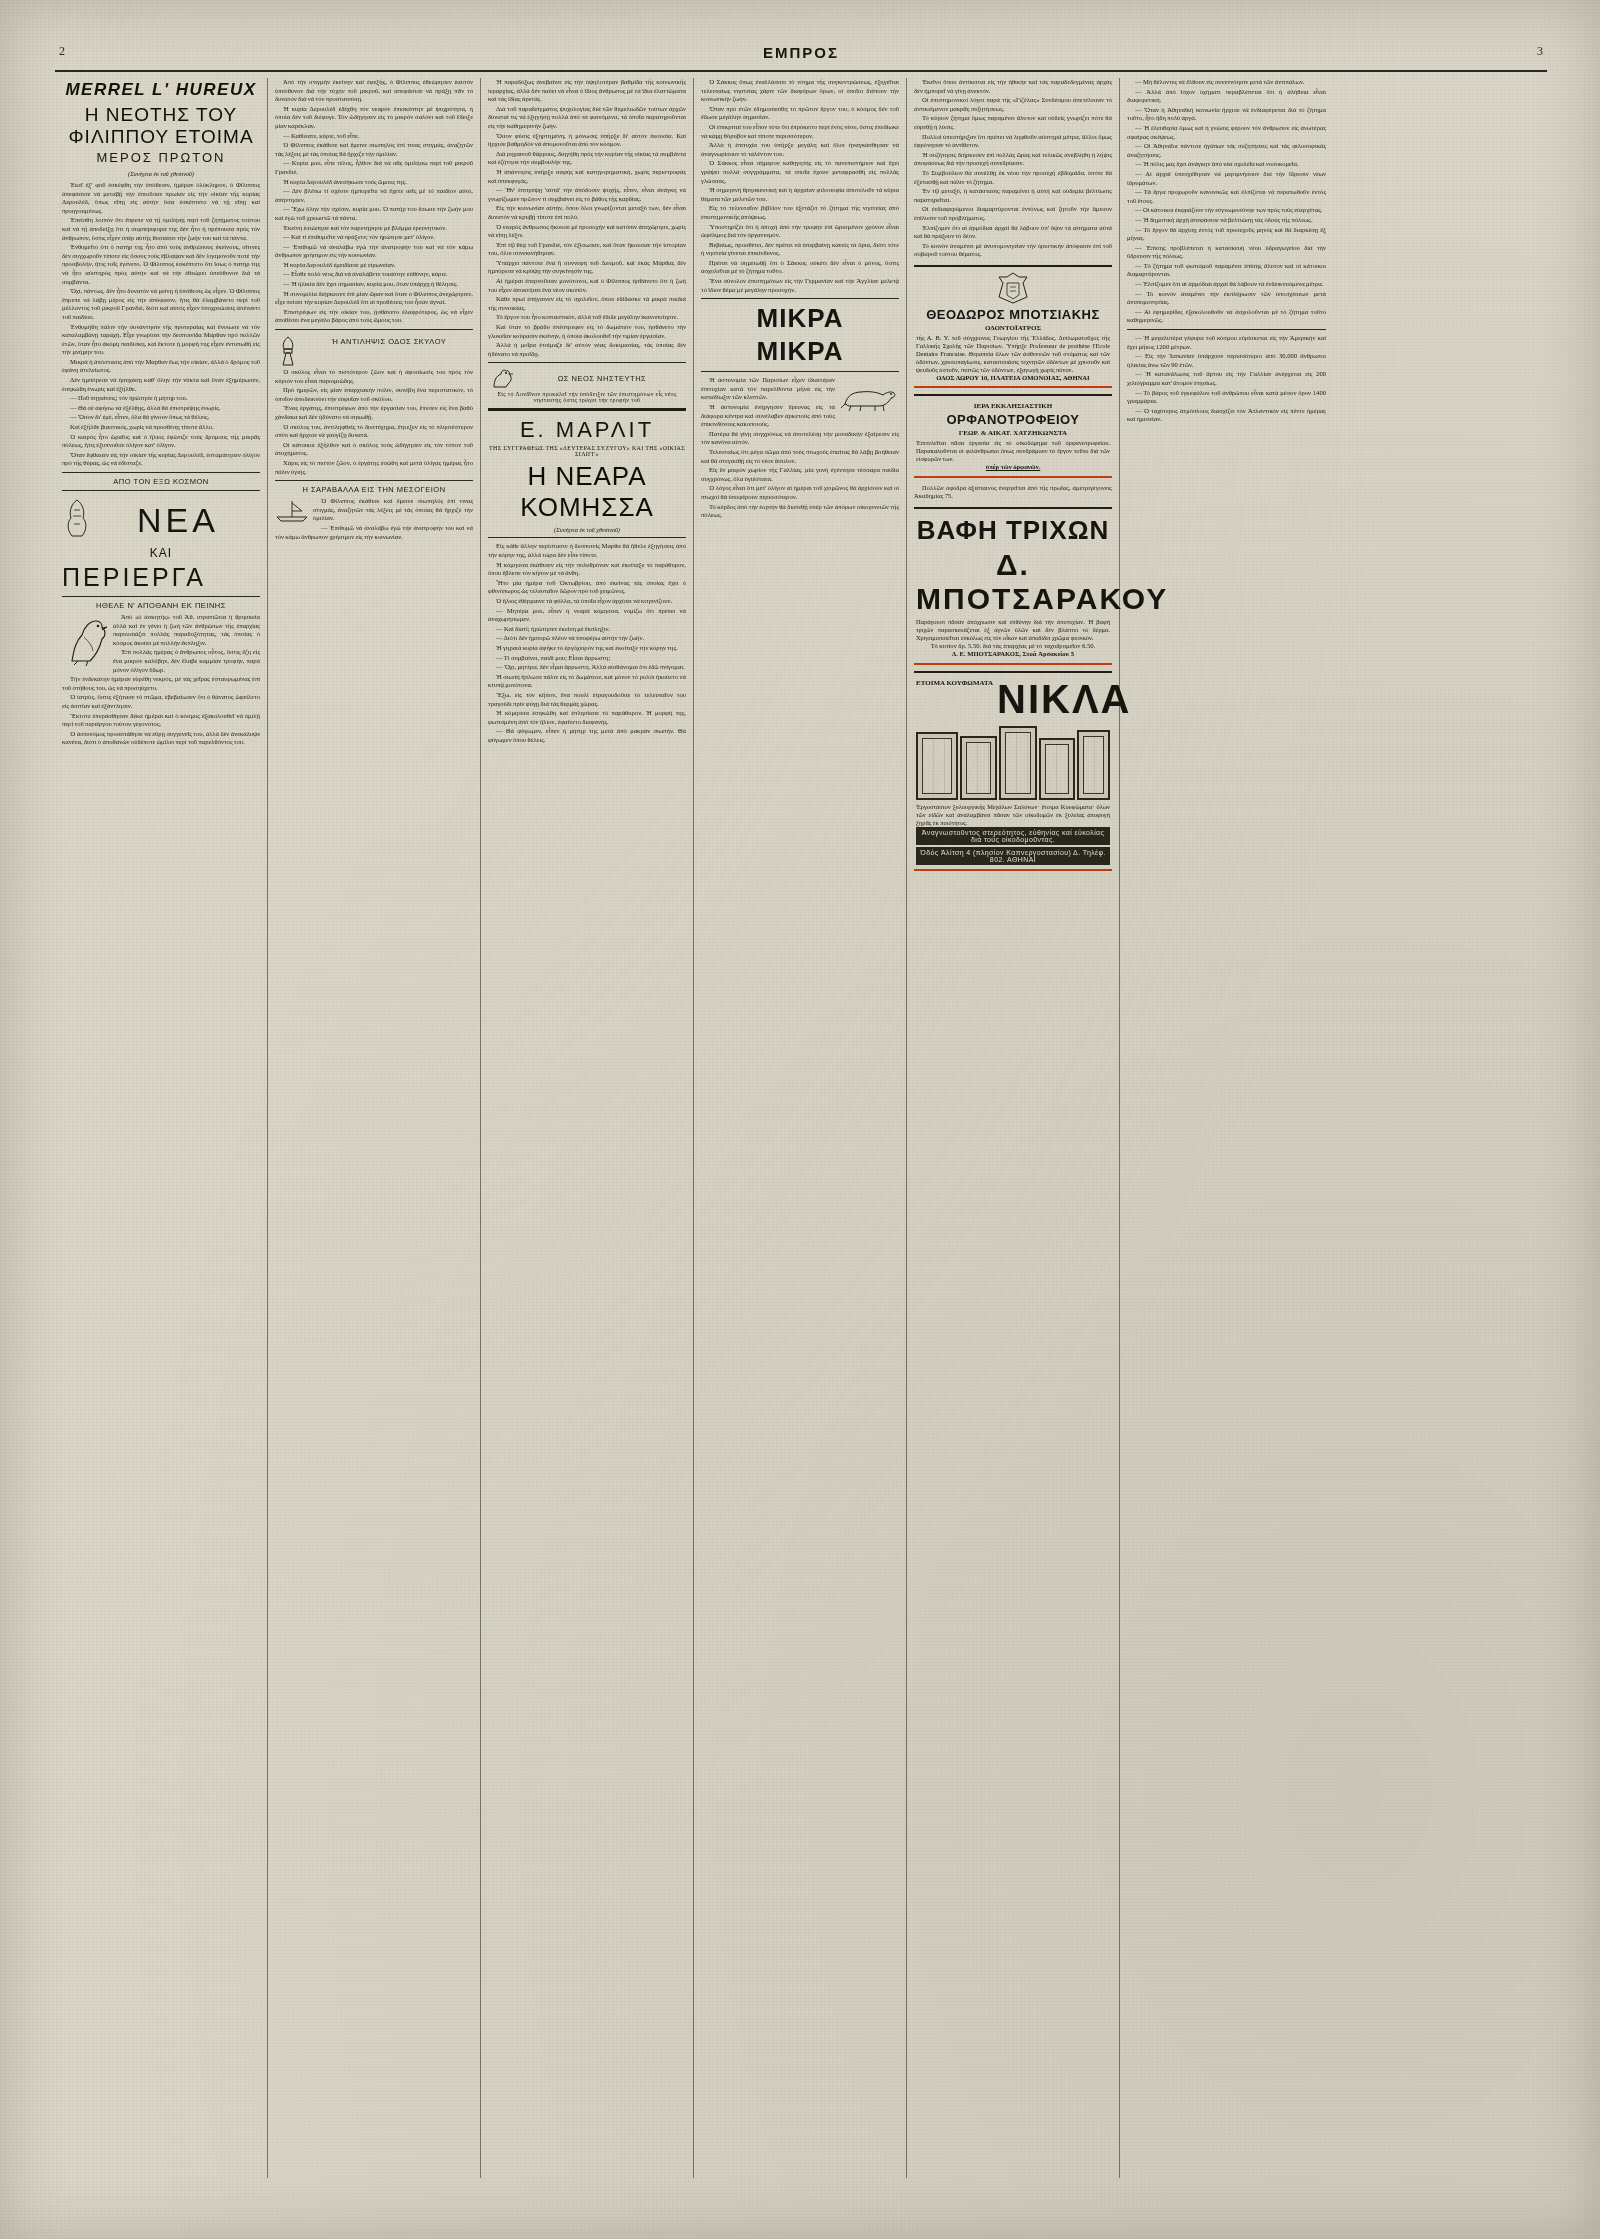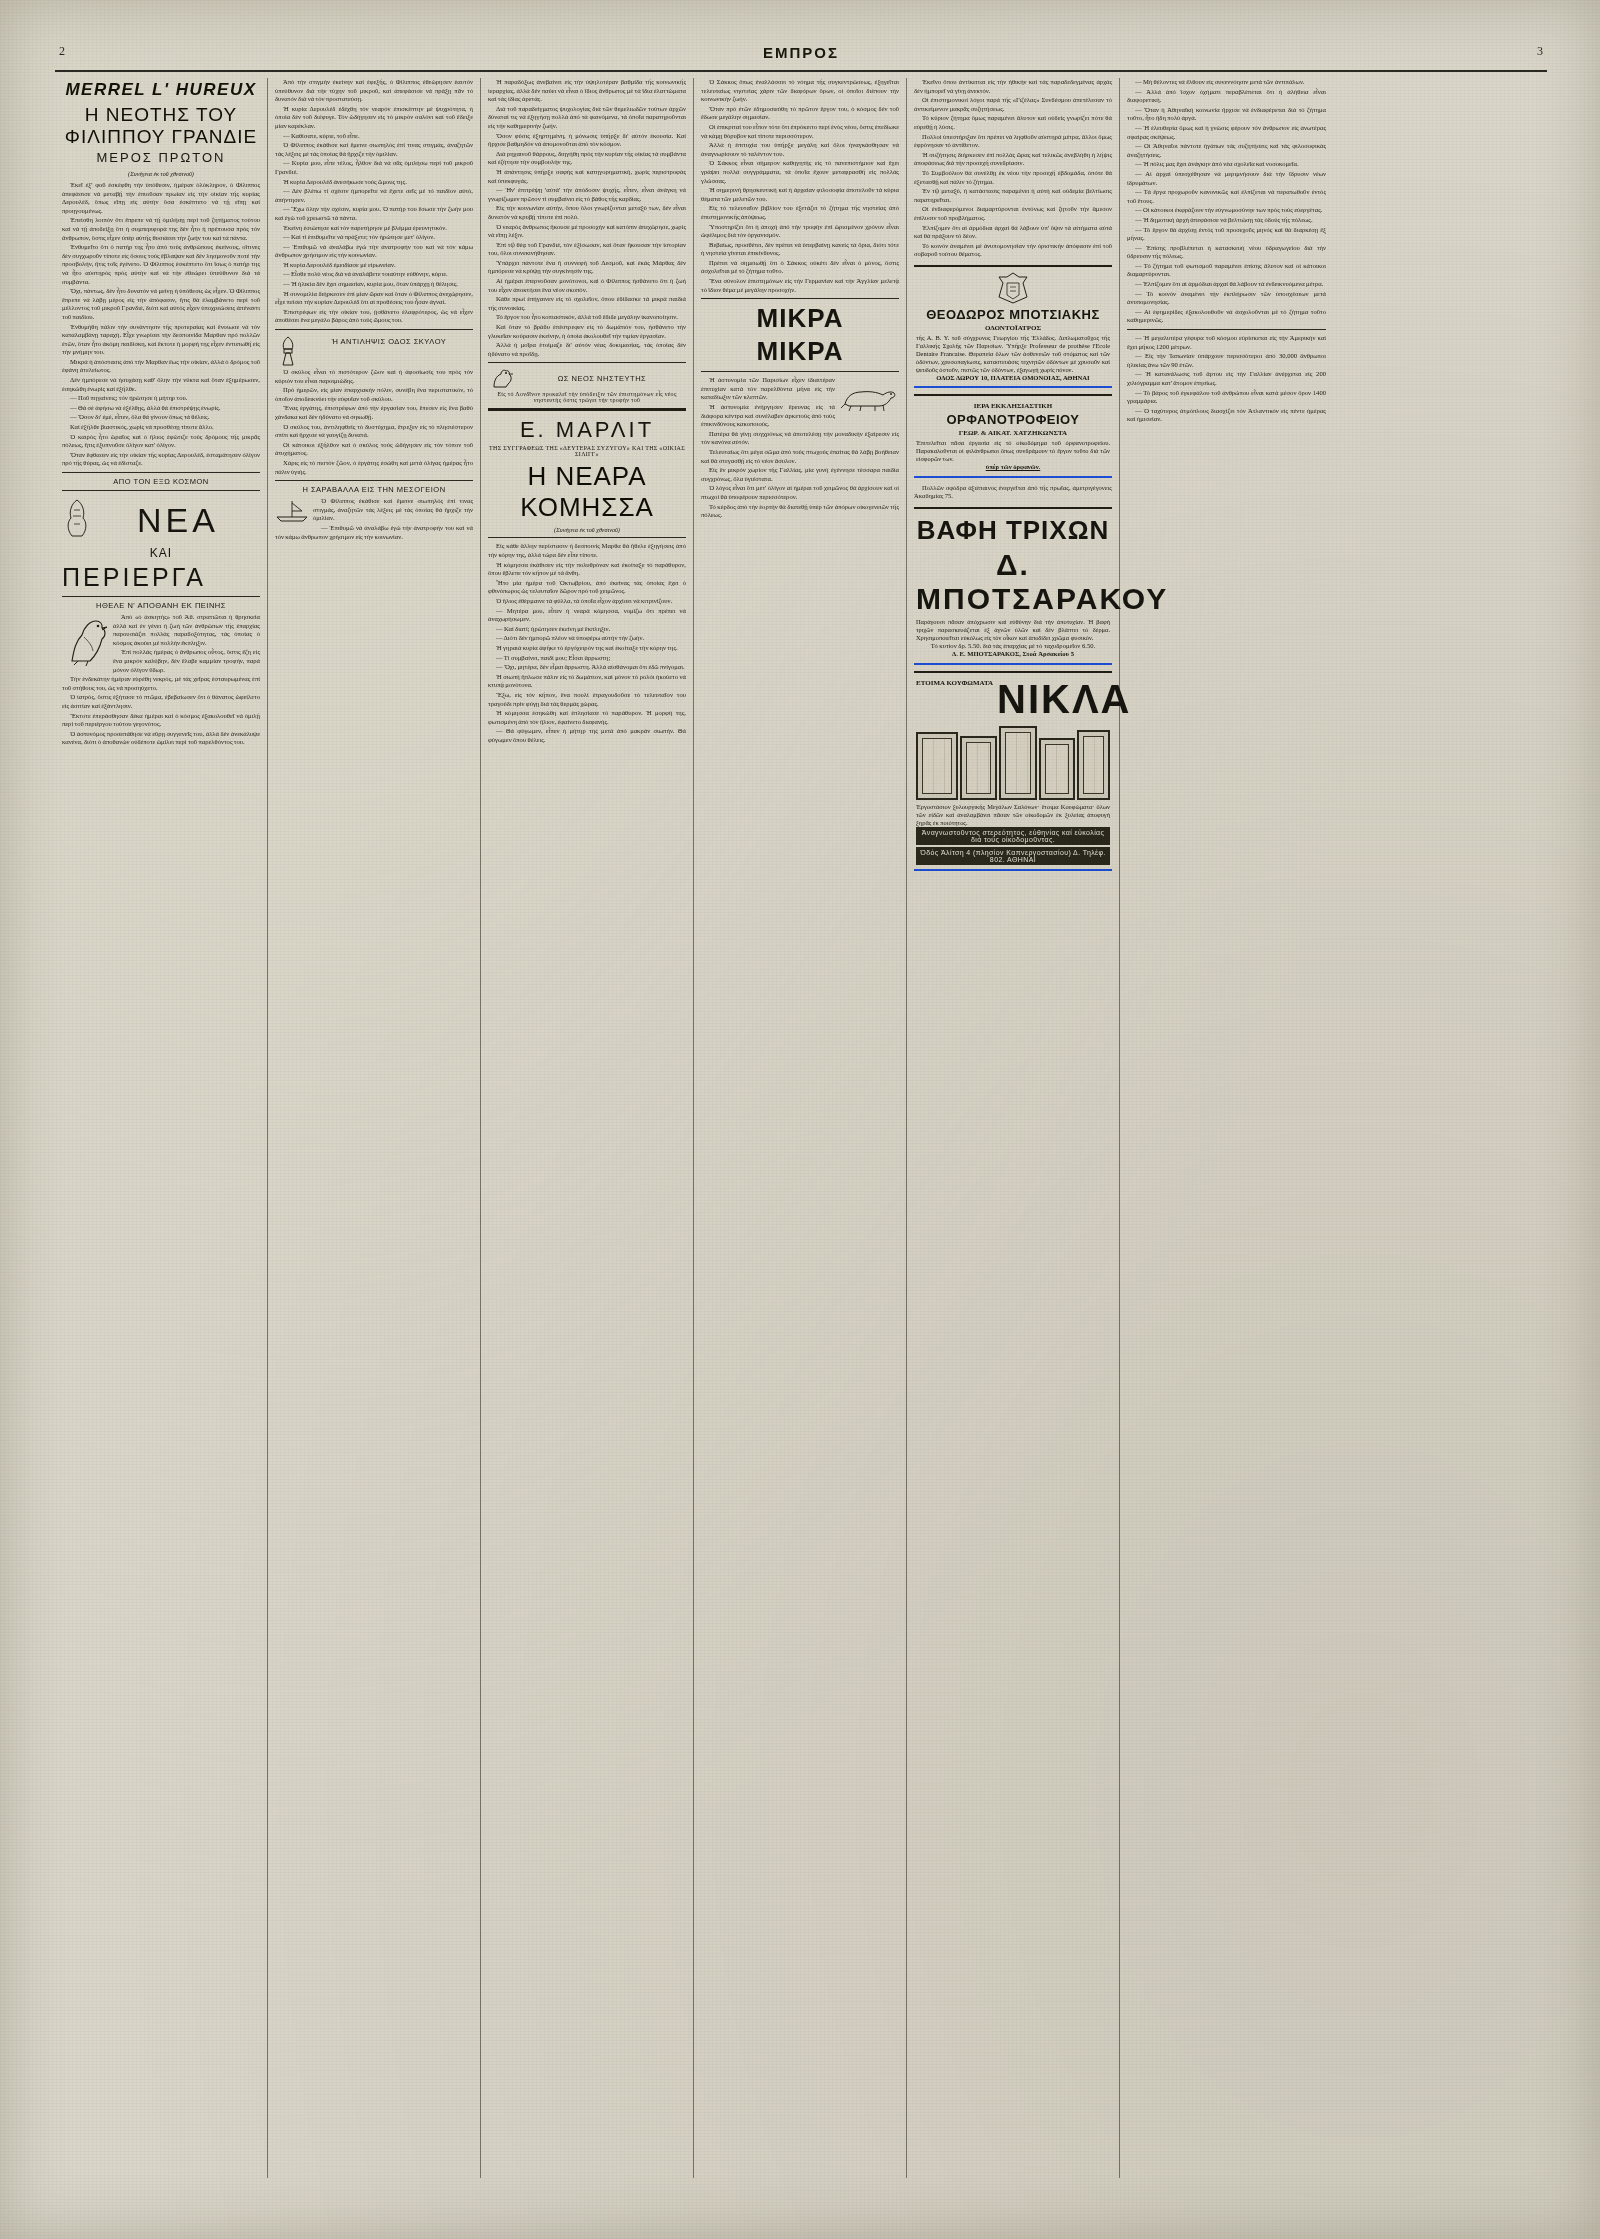--- a/index.html
+++ b/index.html
@@ -186,21 +186,21 @@
     margin: 3px auto;
   }
   .vignette {
     float: left;
     margin: 2px 5px 2px 0;
   }
 
   
   .ad-box {
     border-top: 2px solid #201e15;
-    border-bottom: 2px solid #1d4ed8;
+    border-bottom: 2px solid #c2410c;
     margin: 6px 0;
     padding: 4px 2px;
   }
   .ad-title {
     text-align: center;
     font-family: "Liberation Sans", sans-serif;
     font-weight: bold;
     font-size: 13px;
     letter-spacing: .5px;
   }
@@ -283,21 +283,21 @@
     <div class="masthead">
       <span class="folio-left">2</span>
       <span class="title">ΕΜΠΡΟΣ</span>
       <span class="folio-right">3</span>
     </div>
 
     <div class="columns">
 
       <div class="col">
         <div class="script-head">MERREL L' HUREUX</div>
-        <div class="serial-title">Η ΝΕΟΤΗΣ ΤΟΥ ΦΙΛΙΠΠΟΥ ΓΡΑΝΔΙΕ</div>
+        <div class="serial-title">Η ΝΕΟΤΗΣ ΤΟΥ ΦΙΛΙΠΠΟΥ ΕΤΟΙΜΑ</div>
         <div class="serial-sub">ΜΕΡΟΣ ΠΡΩΤΟΝ</div>
         <div class="italic-note">(Συνέχεια έκ τοῦ χθεσινοῦ)</div>
         <div class="body-text">
           <p>Ἐκεῖ ἐξ' φοῦ ἐσκέφθη τήν ὑπόθεσιν, ἡμέραν ὁλόκληρον, ὁ Φίλιππος ἀπεφάσισε νά μεταβῇ τήν ἐπιοῦσαν πρωίαν εἰς τήν οἰκίαν τῆς κυρίας Δερουλέδ, ὅπως εἴπῃ εἰς αὐτήν ὅσα ἐσκέπτετο νά τῇ εἴπῃ καί προηγουμένως.</p>
           <p>Ἐπείσθη λοιπόν ὅτι ἔπρεπε νά τῇ ὁμιλήσῃ περί τοῦ ζητήματος τούτου καί νά τῇ ἀποδείξῃ ὅτι ἡ συμπεριφορά της δέν ἦτο ἡ πρέπουσα πρός τόν ἄνθρωπον, ὅστις εἶχεν ὑπέρ αὐτῆς θυσιάσει τήν ζωήν του καί τά πάντα.</p>
           <p>Ἐνθυμεῖτο ὅτι ὁ πατήρ της ἦτο ἀπό τούς ἀνθρώπους ἐκείνους, οἵτινες δέν συγχωροῦν τίποτε εἰς ὅσους τούς ἔβλαψαν καί δέν λησμονοῦν ποτέ τήν προσβολήν, ἥτις τοῖς ἐγένετο. Ὁ Φίλιππος ἐσκέπτετο ὅτι ἴσως ὁ πατήρ της νά ἦτο αὐστηρός πρός αὐτήν καί νά τήν ἐθεώρει ὑπεύθυνον διά τά συμβάντα.</p>
           <p>Ὄχι, πάντως, δέν ἦτο δυνατόν νά μείνῃ ἡ ὑπόθεσις ὡς εἶχεν. Ὁ Φίλιππος ἔπρεπε νά λάβῃ μέρος εἰς τήν ἀπόφασιν, ἥτις θά ἐλαμβάνετο περί τοῦ μέλλοντος τοῦ μικροῦ Γρανδιέ, διότι καί αὐτός εἶχεν ὑποχρεώσεις ἀπέναντι τοῦ παιδίου.</p>
           <p>Ἐνθυμήθη πάλιν τήν συνάντησιν τῆς προτεραίας καί ἔνοιωσε νά τόν καταλαμβάνῃ ταραχή. Εἶχε γνωρίσει τήν δεσποινίδα Μαρθαν πρό πολλῶν ἐτῶν, ὅταν ἦτο ἀκόμη παιδίσκη, καί ἔκτοτε ἡ μορφή της εἶχεν ἐντυπωθῆ εἰς τήν μνήμην του.</p>
           <p>Μικρά ἡ ἀπόστασις ἀπό τήν Μαρθαν ἕως τήν οἰκίαν, ἀλλά ὁ δρόμος τοῦ ἐφάνη ἀτελείωτος.</p>
           <p>Δέν ἠμπόρεσε νά ἡσυχάσῃ καθ' ὅλην τήν νύκτα καί ὅταν ἐξημέρωσεν, ἐσηκώθη ἐνωρίς καί ἐξῆλθε.</p>

